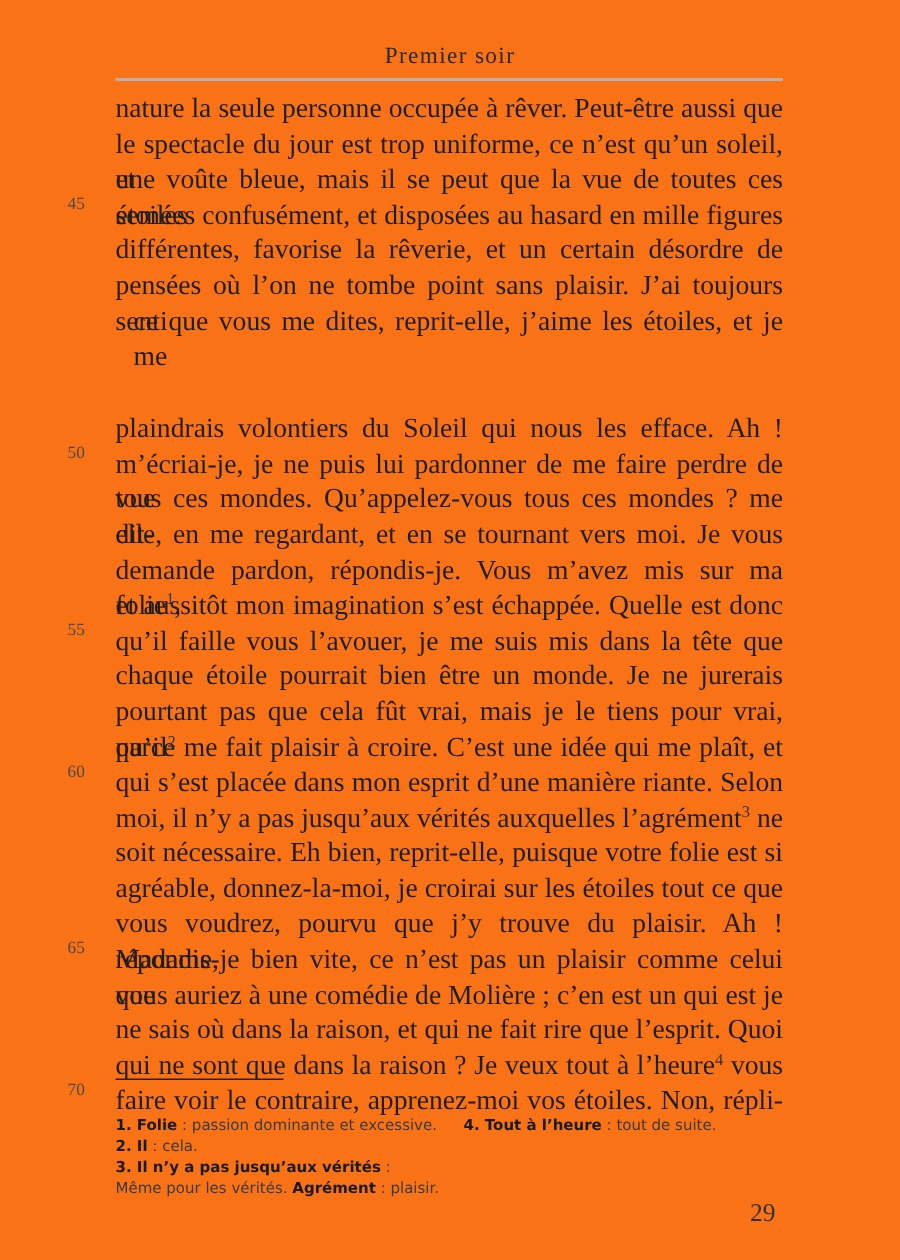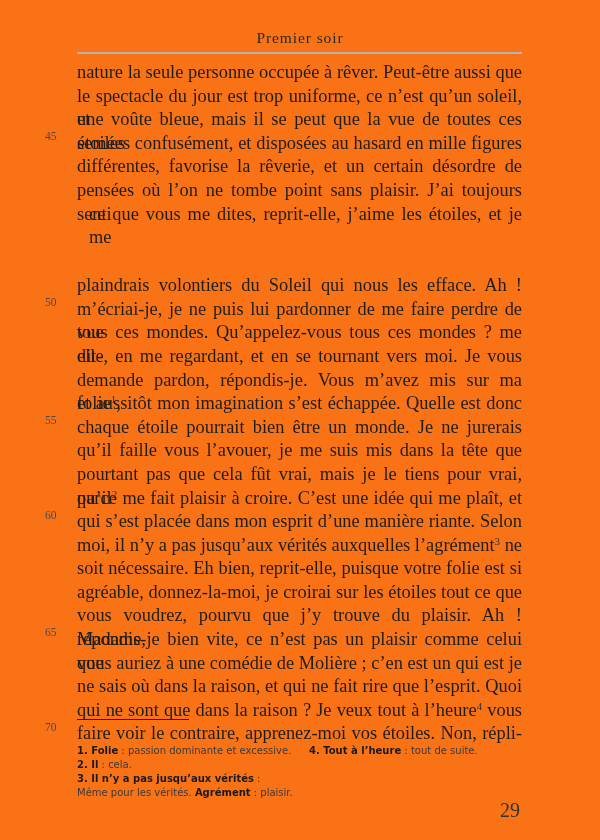--- a/index.html
+++ b/index.html
@@ -30,21 +30,21 @@
     .fn-rule { position: absolute; left: 77px; top: 719px; width: 112px; height: 1px; background: #222; }
     .footnotes {
       position: absolute; left: 77px; top: 724px; width: 460px;
       font-family: "DejaVu Sans", "Liberation Sans", sans-serif; font-size: 10px; color: #3a3a3a; margin-top: 20px;
     }
     .fn { height: 14px; line-height: 14px; white-space: nowrap; }
     .fn b { color: #1a1a1a; font-weight: bold; }
     .fn4 { position: absolute; left: 232px; top: 0; }
     .folio {
       position: absolute; left: 500px; top: 799px; font-family: "Liberation Serif", "DejaVu Serif", serif;
-      font-size: 20px; color: #333;
+      font-size: 17px; color: #333;
     }
   </style>
 </head>
 <body>
 
 <div class="page">
   <div class="running-head">Premier soir</div>
   <div class="head-rule"></div>
 
   <div class="body-text" id="body-text">
@@ -54,22 +54,22 @@
       <div class="line" style="white-space: normal; text-align: justify; text-align-last: justify; overflow: visible;"><span>semées confusément, et disposées au hasard en mille figures</span></div>
       <div class="line" style="white-space: normal; text-align: justify; text-align-last: justify; overflow: visible;"><span>différentes, favorise la rêverie, et un certain désordre de</span></div>
       <div class="line" style="white-space: normal; text-align: justify; text-align-last: justify; overflow: visible;"><span>pensées où l’on ne tombe point sans plaisir. J’ai toujours senti</span></div>
       <div class="line" style="white-space: normal; text-align: justify; text-align-last: justify; overflow: visible; margin-left: 12px;"><span>ce que vous me dites, reprit-elle, j’aime les étoiles, et je me</span></div>
       <div class="line" style="white-space: normal; text-align: justify; text-align-last: justify; overflow: visible; margin-top: 48px;"><span class="lnum">50</span><span>plaindrais volontiers du Soleil qui nous les efface. Ah !</span></div>
       <div class="line" style="white-space: normal; text-align: justify; text-align-last: justify; overflow: visible;"><span>m’écriai-je, je ne puis lui pardonner de me faire perdre de vue</span></div>
       <div class="line" style="white-space: normal; text-align: justify; text-align-last: justify; overflow: visible;"><span>tous ces mondes. Qu’appelez-vous tous ces mondes ? me dit-</span></div>
       <div class="line" style="white-space: normal; text-align: justify; text-align-last: justify; overflow: visible;"><span>elle, en me regardant, et en se tournant vers moi. Je vous</span></div>
       <div class="line" style="white-space: normal; text-align: justify; text-align-last: justify; overflow: visible;"><span>demande pardon, répondis-je. Vous m’avez mis sur ma folie</span><sup>1</sup><span>,</span></div>
       <div class="line" style="white-space: normal; text-align: justify; text-align-last: justify; overflow: visible;"><span class="lnum">55</span><span>et aussitôt mon imagination s’est échappée. Quelle est donc</span></div>
+      <div class="line" style="white-space: normal; text-align: justify; text-align-last: justify; overflow: visible;"><span>qu’il faille vous l’avouer, je me suis mis dans la tête que</span></div>
       <div class="line" style="white-space: normal; text-align: justify; text-align-last: justify; overflow: visible;"><span>chaque étoile pourrait bien être un monde. Je ne jurerais</span></div>
-      <div class="line" style="white-space: normal; text-align: justify; text-align-last: justify; overflow: visible;"><span>qu’il faille vous l’avouer, je me suis mis dans la tête que</span></div>
       <div class="line" style="white-space: normal; text-align: justify; text-align-last: justify; overflow: visible;"><span>pourtant pas que cela fût vrai, mais je le tiens pour vrai, parce</span></div>
       <div class="line" style="white-space: normal; text-align: justify; text-align-last: justify; overflow: visible;"><span class="lnum">60</span><span>qu’il</span><sup>2</sup><span> me fait plaisir à croire. C’est une idée qui me plaît, et</span></div>
       <div class="line" style="white-space: normal; text-align: justify; text-align-last: justify; overflow: visible;"><span>qui s’est placée dans mon esprit d’une manière riante. Selon</span></div>
       <div class="line" style="white-space: normal; text-align: justify; text-align-last: justify; overflow: visible;"><span>moi, il n’y a pas jusqu’aux vérités auxquelles l’agrément</span><sup>3</sup><span> ne</span></div>
       <div class="line" style="white-space: normal; text-align: justify; text-align-last: justify; overflow: visible;"><span>soit nécessaire. Eh bien, reprit-elle, puisque votre folie est si</span></div>
       <div class="line" style="white-space: normal; text-align: justify; text-align-last: justify; overflow: visible;"><span>agréable, donnez-la-moi, je croirai sur les étoiles tout ce que</span></div>
       <div class="line" style="white-space: normal; text-align: justify; text-align-last: justify; overflow: visible;"><span class="lnum">65</span><span>vous voudrez, pourvu que j’y trouve du plaisir. Ah ! Madame,</span></div>
       <div class="line" style="white-space: normal; text-align: justify; text-align-last: justify; overflow: visible;"><span>répondis-je bien vite, ce n’est pas un plaisir comme celui que</span></div>
       <div class="line" style="white-space: normal; text-align: justify; text-align-last: justify; overflow: visible;"><span>vous auriez à une comédie de Molière ; c’en est un qui est je</span></div>
       <div class="line" style="white-space: normal; text-align: justify; text-align-last: justify; overflow: visible;"><span>ne sais où dans la raison, et qui ne fait rire que l’esprit. Quoi</span></div>

